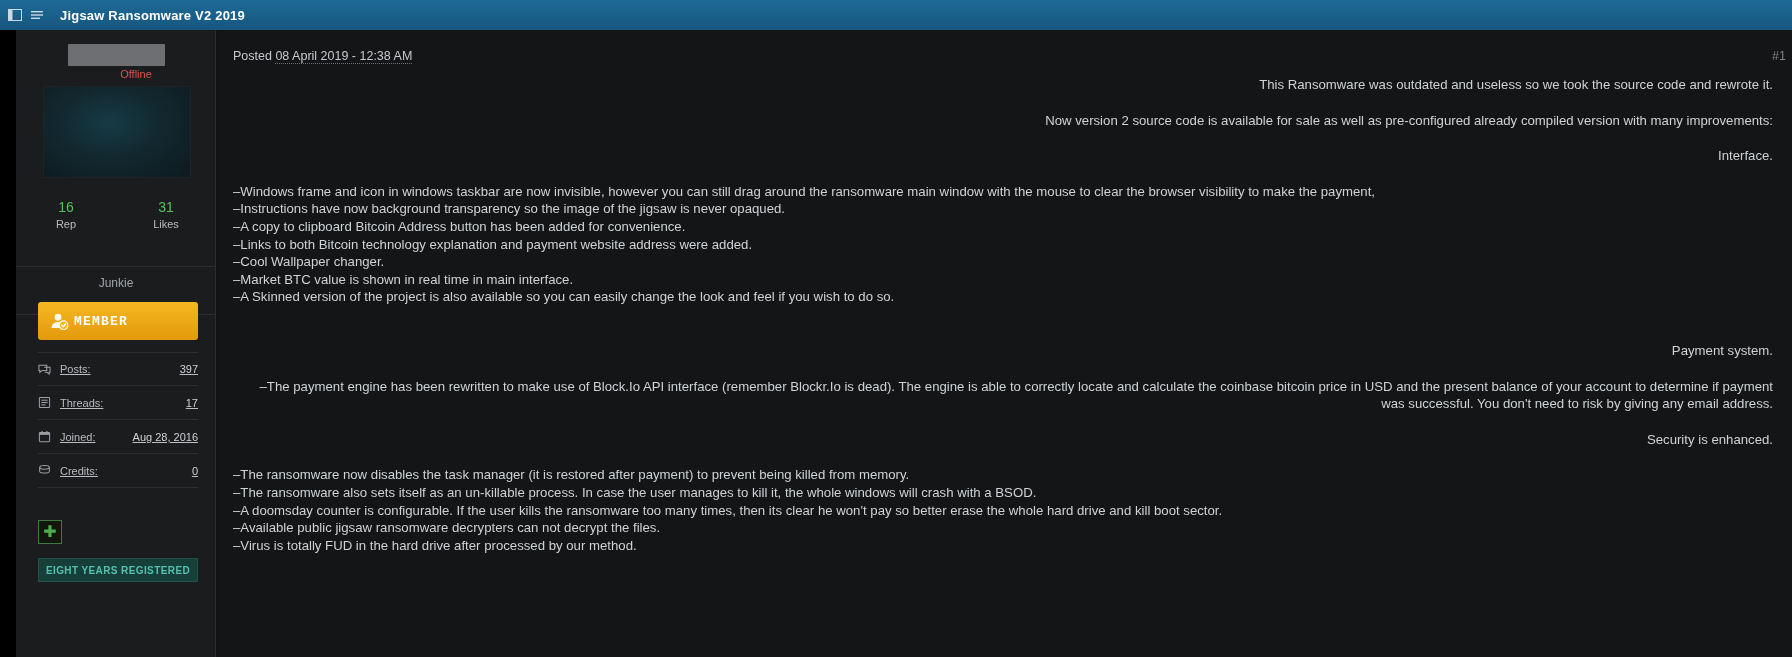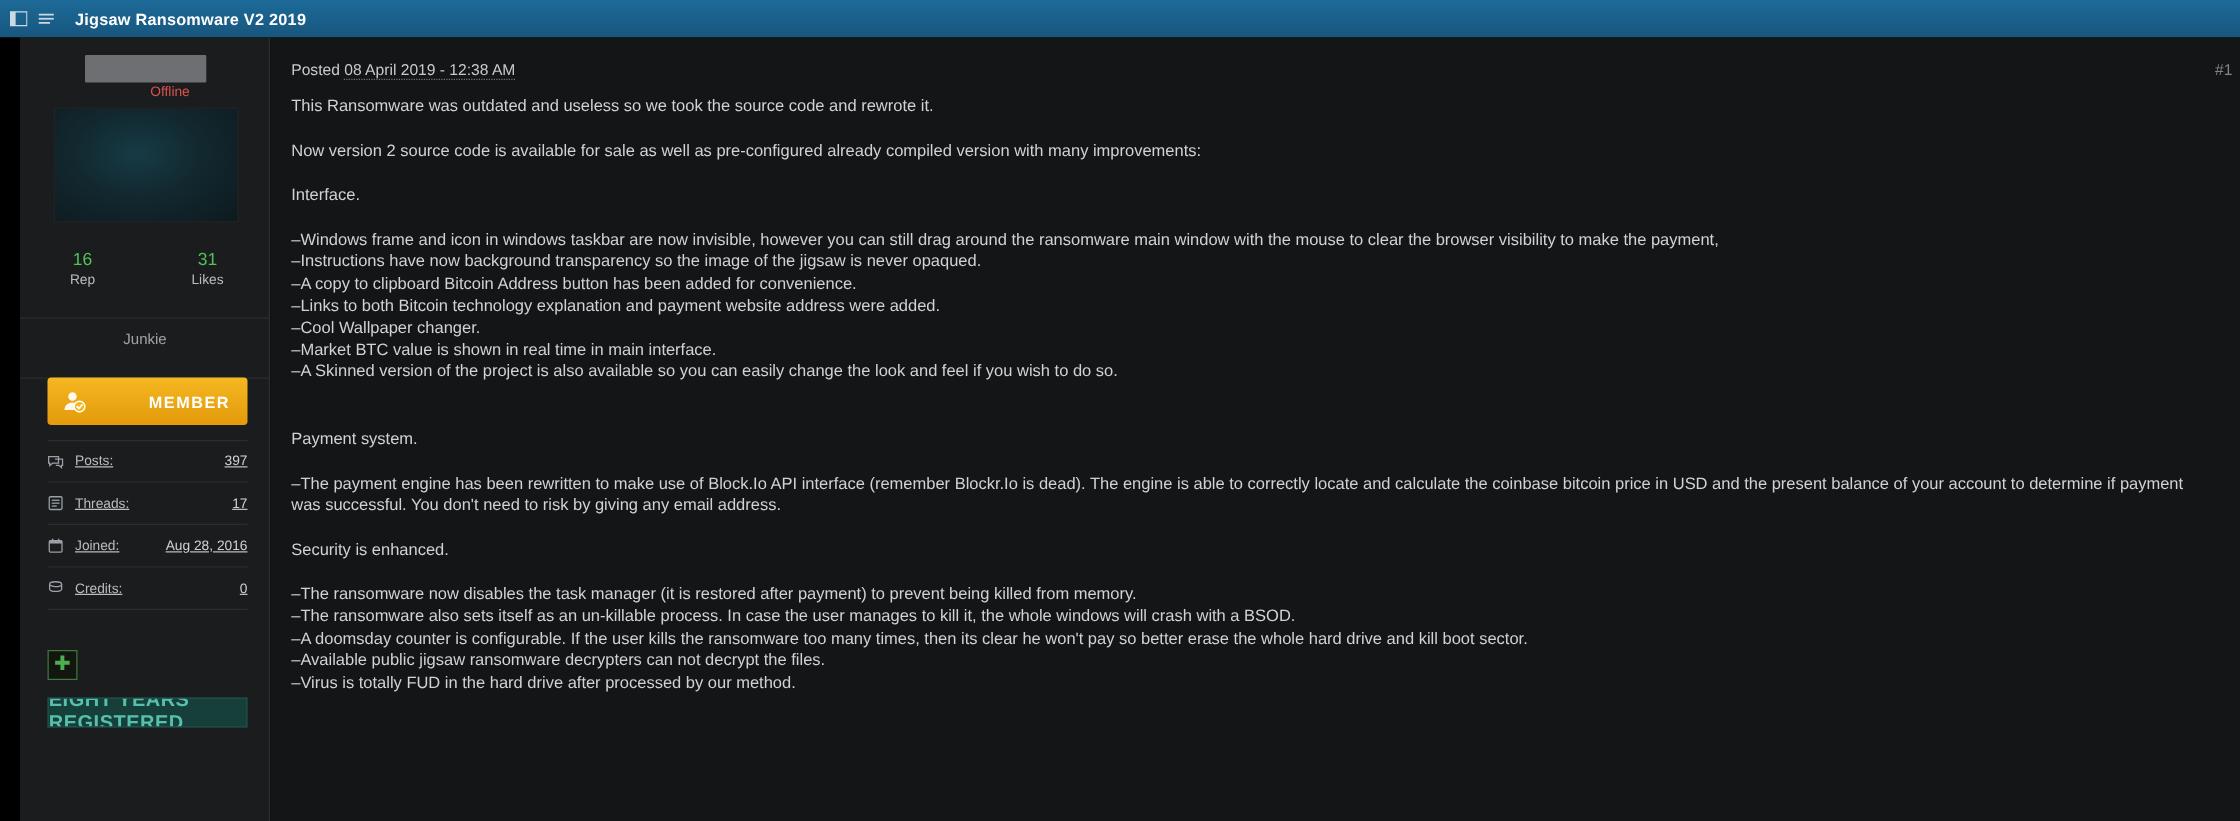--- a/index.html
+++ b/index.html
@@ -121,21 +121,21 @@
     line-height: 18px;
   }
   .stat .lbl {
     display: block;
     color: #b9bcc0;
     font-size: 11px;
     line-height: 16px;
   }
   .rank {
     position: absolute;
-    top: 224px; left: 0;
+    top: 236px; left: 0;
     width: 200px;
     text-align: center;
     color: #a0a4a8;
     font-size: 12px;
     border-top: 1px solid #2b2d30;
     border-bottom: 1px solid #2b2d30;
     padding: 9px 0 24px 0;
   }
   .member-badge {
     position: absolute;
@@ -151,22 +151,23 @@
     font-size: 13px;
     letter-spacing: 1.2px;
   }
   .member-badge .mb-icon {
     width: 30px;
     display: flex; align-items: center; justify-content: center;
     margin-left: 6px;
   }
   .member-badge .mb-text {
     flex: 1;
-    text-align: right;
+    text-align: left;
     padding-right: 14px;
+    font-family: Liberation Mono, monospace;
   }
 
   .info-list {
     position: absolute;
     top: 322px; left: 22px;
     width: 160px;
   }
   .info-row {
     display: flex;
     align-items: center;
@@ -197,21 +198,21 @@
     font-size: 16px;
     line-height: 1;
   }
   .years-badge {
     position: absolute;
     top: 528px; left: 22px;
     width: 160px; height: 24px;
     background: #173f3a;
     border: 1px solid #205049;
     color: #56c0ad;
-    font-size: 16px;
+    font-size: 10px;
     font-weight: bold;
     display: flex;
     align-items: center;
     justify-content: center;
     letter-spacing: .4px;
     overflow: hidden;
   }
 
   
   .post {
@@ -239,21 +240,21 @@
     color: #7e8488;
   }
   .post-body {
     position: absolute;
     top: 46px; left: 16px;
     width: 1540px;
     font-size: 13.2px;
     line-height: 17.6px;
     color: #cfd3d6;
   }
-  .para { margin: 0 0 18px 0; }
+  .para { margin: 0 0 18px 0; text-align: right; }
   .tight { margin: 0; }
   .blockgap { height: 18px; }
 </style>
 </head>
 <body>
 
 <div id="app">
 
   <div class="titlebar">
     <div class="tb-icon">

